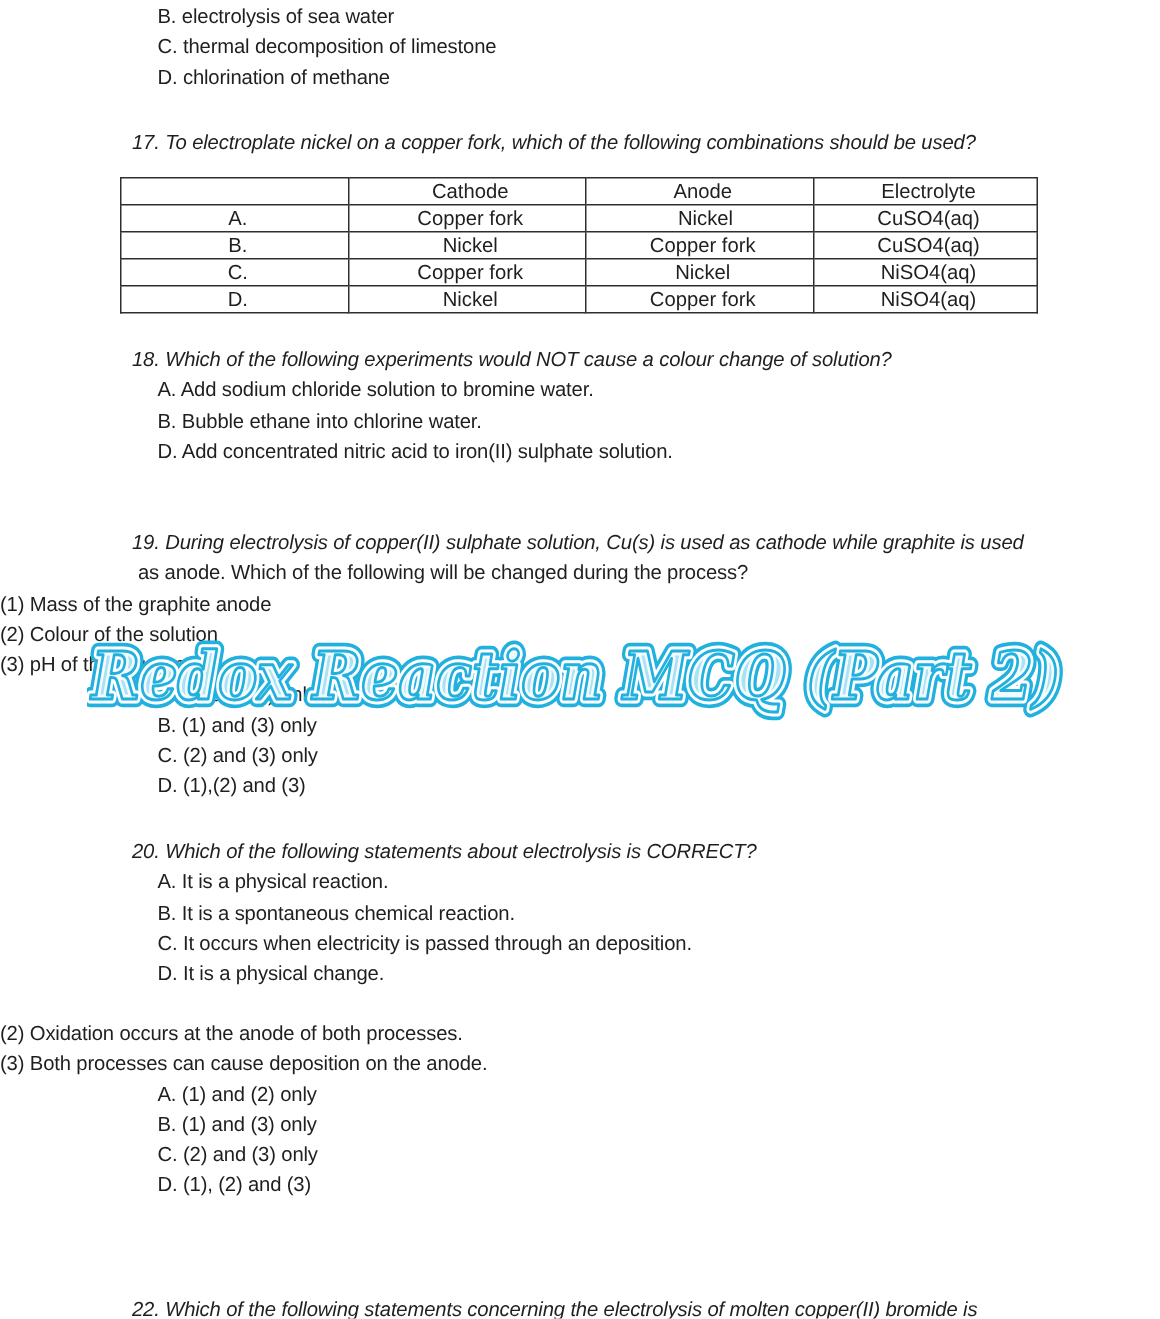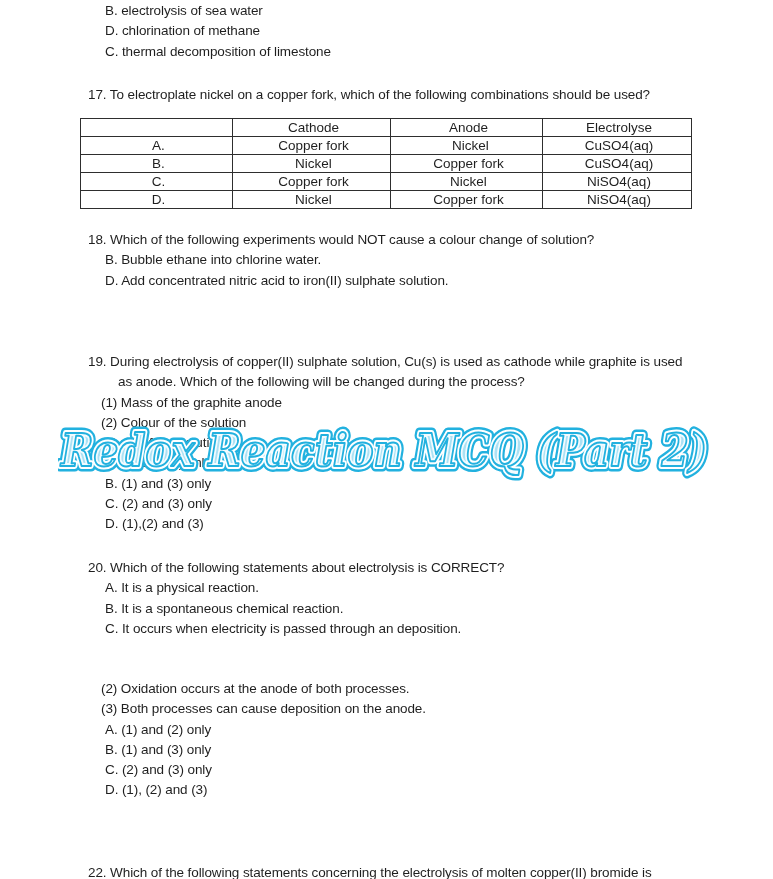--- a/index.html
+++ b/index.html
@@ -12,23 +12,23 @@
     position: relative;
   }
   .page { position: absolute; inset: 0; width: 773px; height: 879px; overflow: hidden; }
   .block { position: absolute; left: 0; width: 624px; }
   .line {
     font-size: 13.5px;
     line-height: 20.3px;
     letter-spacing: -0.1px;
     white-space: pre;
   }
-  .q { padding-left: 88px; }   
-  .w { padding-left: 118px; }  
-  .s { padding-left: 101px; }  
+  .q { padding-left: 88px; font-style: italic; }   
+  .w { padding-left: 92px; }  
+  .s { }  
   .o { padding-left: 105px; }  
 
   table.combo-table {
     position: absolute;
     left: 80px; top: 118px;
     width: 611px;
     border-collapse: collapse;
     table-layout: fixed;
   }
   table.combo-table th, table.combo-table td {
@@ -59,41 +59,41 @@
   .wm-mid   { fill: rgba(255,255,255,0.55); stroke: #ffffff; stroke-width: 6; stroke-linejoin: round; }
   .wm-inner { fill: rgba(213,240,250,0.28); stroke: #22b1df; stroke-width: 2; stroke-linejoin: round; }
 </style>
 </head>
 <body>
 
 <div class="page">
 
   <section class="block" style="top:1px">
     <div class="line o">B. electrolysis of sea water</div>
+    <div class="line o">C. thermal decomposition of limestone</div>
     <div class="line o">D. chlorination of methane</div>
-    <div class="line o">C. thermal decomposition of limestone</div>
   </section>
 
   <section class="block" style="top:85px">
     <div class="line q">17. To electroplate nickel on a copper fork, which of the following combinations should be used?</div>
   </section>
 
   <table class="combo-table">
     <colgroup>
       <col style="width:152px">
         <col style="width:158px">
         <col style="width:152px">
         <col style="width:149px">
     </colgroup>
     <tbody>
         <tr>
       <th></th>
       <th>Cathode</th>
       <th>Anode</th>
-      <th>Electrolyse</th>
+      <th>Electrolyte</th>
     </tr>
     <tr>
       <td>A.</td>
       <td>Copper fork</td>
       <td> Nickel</td>
       <td>CuSO4(aq)</td>
     </tr>
     <tr>
       <td>B.</td>
       <td>Nickel</td>
@@ -110,20 +110,21 @@
       <td>D.</td>
       <td>Nickel</td>
       <td>Copper fork</td>
       <td>NiSO4(aq)</td>
     </tr>
   </tbody>
     </table>
 
   <section class="block" style="top:230px">
     <div class="line q">18. Which of the following experiments would NOT cause a colour change of solution?</div>
+    <div class="line o">A. Add sodium chloride solution to bromine water.</div>
     <div class="line o">B. Bubble ethane into chlorine water.</div>
     <div class="line o">D. Add concentrated nitric acid to iron(II) sulphate solution.</div>
   </section>
 
   <section class="block" style="top:352px">
     <div class="line q">19. During electrolysis of copper(II) sulphate solution, Cu(s) is used as cathode while graphite is used</div>
     <div class="line w">as anode. Which of the following will be changed during the process?</div>
     <div class="line s">(1) Mass of the graphite anode</div>
     <div class="line s">(2) Colour of the solution</div>
     <div class="line s">(3) pH of the solution</div>
@@ -131,20 +132,21 @@
     <div class="line o">B. (1) and (3) only</div>
     <div class="line o">C. (2) and (3) only</div>
     <div class="line o">D. (1),(2) and (3)</div>
   </section>
 
   <section class="block" style="top:558px">
     <div class="line q">20. Which of the following statements about electrolysis is CORRECT?</div>
     <div class="line o">A. It is a physical reaction.</div>
     <div class="line o">B. It is a spontaneous chemical reaction.</div>
     <div class="line o">C. It occurs when electricity is passed through an deposition.</div>
+    <div class="line o">D. It is a physical change.</div>
   </section>
 
   <section class="block" style="top:679px">
     <div class="line s">(2) Oxidation occurs at the anode of both processes.</div>
     <div class="line s">(3) Both processes can cause deposition on the anode.</div>
     <div class="line o">A. (1) and (2) only</div>
     <div class="line o">B. (1) and (3) only</div>
     <div class="line o">C. (2) and (3) only</div>
     <div class="line o">D. (1), (2) and (3)</div>
   </section>

